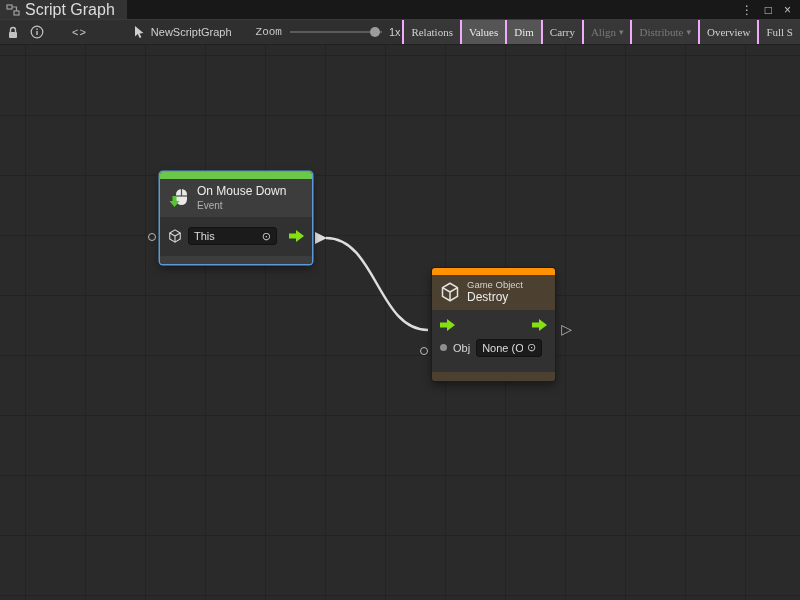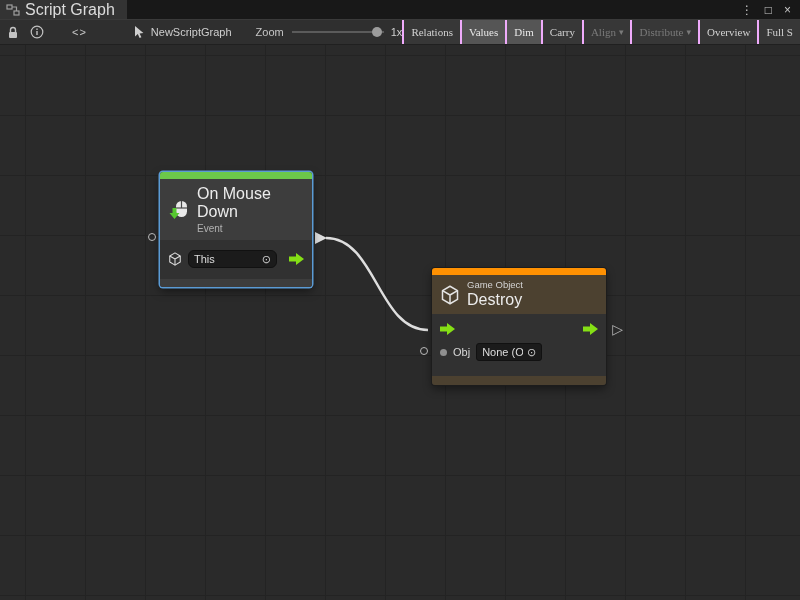--- a/index.html
+++ b/index.html
@@ -21,21 +21,21 @@
   .win-controls span { cursor:pointer; font-size:12px; line-height:1; }
 
   
   .toolbar { height:26px; background:#2f2f2f; border-top:1px solid #3a3a3a; border-bottom:1px solid #202020; display:flex; align-items:center; flex-shrink:0; white-space:nowrap; overflow:hidden; }
   .tool-icon { display:inline-flex; align-items:center; justify-content:center; cursor:pointer; }
   .icon-lock { margin-left:7px; }
   .icon-info { margin-left:11px; }
   .icon-code { margin-left:28px; font-size:11px; letter-spacing:1px; color:#c8c8c8; }
   .graph-name-cluster { display:flex; align-items:center; gap:5px; margin-left:46px; cursor:pointer; }
   .graph-name { color:#cfcfcf; }
-  .zoom-label { margin-left:24px; color:#c6c6c6; }
+  .zoom-label { margin-left:24px; color:#c6c6c6;font-family:Liberation Mono, monospace; }
   .zoom-slider { position:relative; width:92px; height:12px; margin-left:8px; cursor:pointer; }
   .zoom-track { position:absolute; left:0; right:0; top:5px; height:2px; background:#5b5b5b; }
   .zoom-knob { position:absolute; left:80px; top:1px; width:10px; height:10px; border-radius:50%; background:#9c9c9c; }
   .zoom-value { margin-left:7px; color:#cfcfcf; }
   .tbtn-group { margin-left:auto; display:flex; align-items:stretch; height:100%; }
   .tbtn { display:flex; align-items:center; gap:3px; padding:0 7px; background:#373737; border-left:2px solid #f0abfc; color:#d2d2d2; cursor:pointer;font-family:Liberation Serif, serif; }
   .tbtn.active { background:#555555; color:#e8e8e8; }
   .tbtn.disabled { color:#7a7a7a; cursor:default; }
   .caret { font-size:9px; }
 
@@ -54,32 +54,32 @@
   .wire-arrow { fill:currentColor; }
 
   
   .node { position:absolute; z-index:2; border-radius:3px; background:#313131;
           box-shadow:0 0 0 1px #1c1c1c, 0 4px 10px rgba(0,0,0,.45); cursor:grab; }
   .node.selected { box-shadow:0 0 0 1.5px #5b9bd5, 0 4px 10px rgba(0,0,0,.5); }
   .accent { height:7px; border-radius:3px 3px 0 0; }
   .head { background:#3d3d3d; display:flex; align-items:center; gap:7px; padding:6px 8px; }
   .head.brown { background:#4c4130; padding:5px 8px; }
   .titles { display:flex; flex-direction:column; line-height:1.15; }
-  .title { font-size:16px; color:#ececec; }
+  .title { font-size:12px; color:#ececec; }
   .subtitle { font-size:10px; color:#b2b2b2; margin-top:1px; }
   .category { font-size:9.5px; color:#d4d4d4; }
   .body { padding:6px 0 7px; }
   .body.tight { padding:4px 0 12px; }
   .row { display:flex; align-items:center; gap:6px; height:26px; padding:0 8px; }
   .row.ports { height:22px; }
   .row.objrow { height:24px; }
   .spacer { flex:1; }
   .field { background:#1b1b1b; border:1px solid #111111; border-radius:3px; height:18px;
            display:flex; align-items:center; gap:4px; padding:0 5px; color:#dddddd; cursor:pointer; }
-  .field-this { width:93px; justify-content:space-between;border-radius:6px; }
+  .field-this { width:93px; justify-content:space-between; }
   .field-obj { width:66px; overflow:hidden; }
   .fval { white-space:nowrap; overflow:hidden; }
   .picker { color:#cfcfcf; font-size:11px; flex-shrink:0; }
   .footer { height:8px; background:#3d3d3d; border-radius:0 0 3px 3px; }
   .footer.brown { height:9px; background:#4c4130; }
   .flow-arrow { display:inline-flex; line-height:0; cursor:pointer; }
   .dot-port { width:7px; height:7px; border-radius:50%; background:#8f8f8f; flex-shrink:0; }
   .obj-label { color:#d8d8d8; }
   .port-circle { position:absolute; width:8px; height:8px; border:1px solid #b9b9b9; border-radius:50%; background:transparent; cursor:pointer; }
   .port-tri { position:absolute; color:#b0b0b0; font-size:14px; line-height:14px; cursor:pointer; }
@@ -197,21 +197,21 @@
             <svg width="15" height="12" viewBox="0 0 15 12">
                 <path d="M0 3.5 H7 V0 L15 6 7 12 V8.5 H0 Z" fill="currentColor"></path>
               </svg>
           </span>
         </div>
       </div>
       <div class="footer"></div>
       <span class="port-circle" style="left:-12px; top:61px;"></span>
     </div>
 
-    <div class="node" style="left:432px; top:223px; width:174px;">
+    <div class="node" style="left:432px; top:223px; width:123px;">
       <div class="accent" style="background: rgb(255, 145, 2);"></div>
       <div class="head brown">
         <span class="tool-icon">
           <svg width="20" height="20" viewBox="0 0 16 16">
             <path d="M8 1 14 4.5 V11.5 L8 15 2 11.5 V4.5 Z" fill="none" stroke="#e4e4e4" stroke-width="1.2" stroke-linejoin="round"></path>
             <path d="M2 4.5 8 8 14 4.5 M8 8 V15" fill="none" stroke="#e4e4e4" stroke-width="1.2" stroke-linejoin="round"></path>
           </svg>
         </span>
         <div class="titles">
           <div class="category">Game Object</div>

